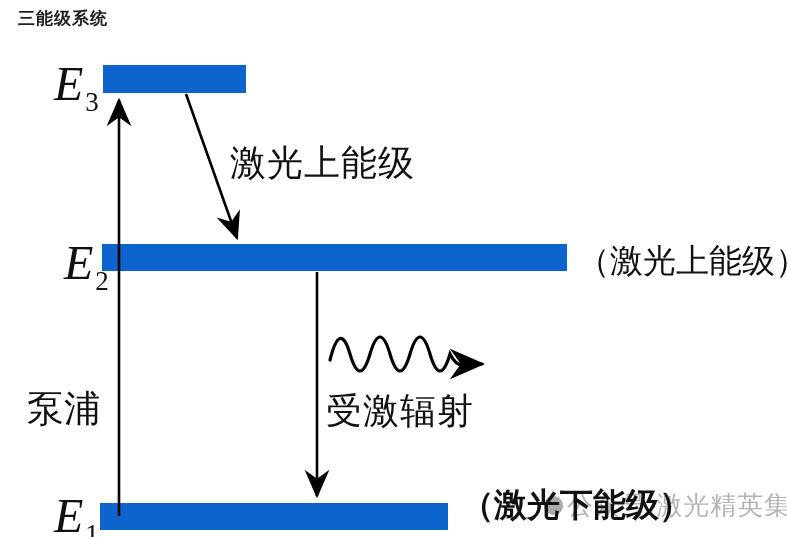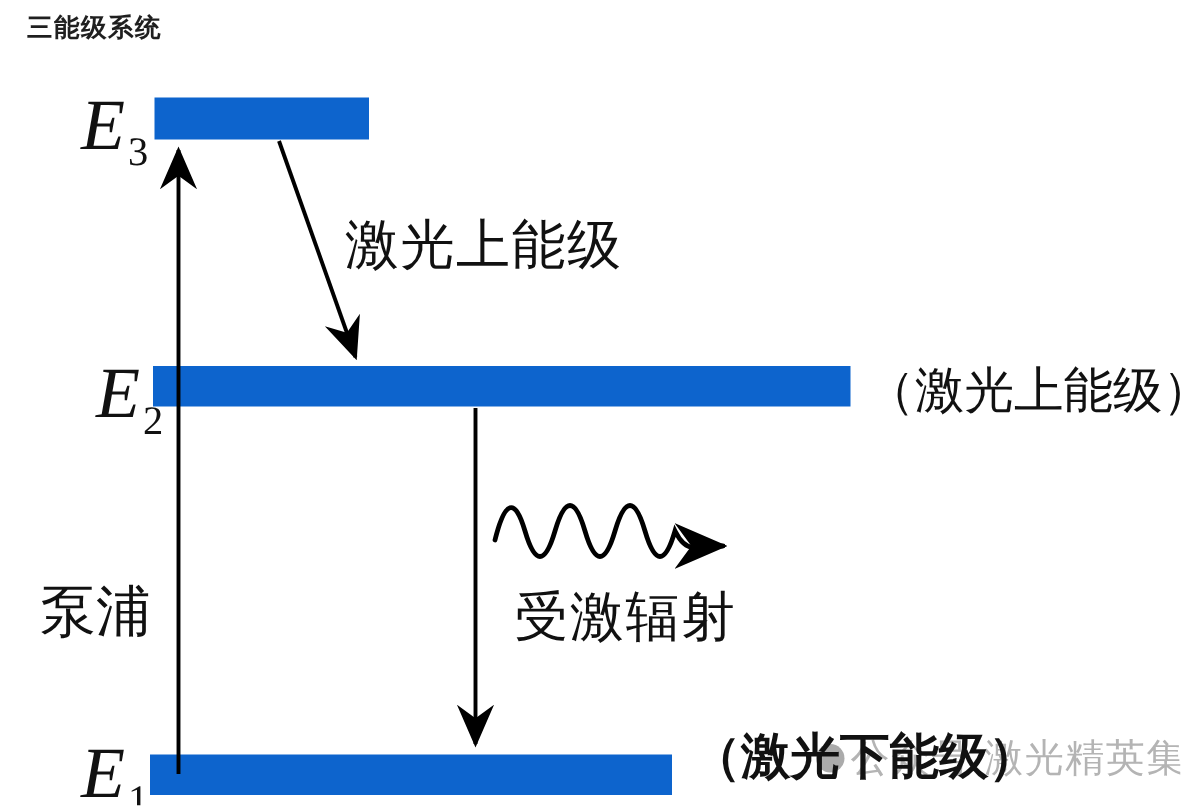--- a/index.html
+++ b/index.html
@@ -49,21 +49,21 @@
   .lbl-e1 { left: 54px; top: 492px; }
 
   .cjk-label {
     color: #111111;
     line-height: 1.15;
     z-index: 3;
     white-space: nowrap;
   }
   .lbl-pump          { left: 27px;  top: 360px; font-size: 37px; }
   .lbl-nonradiative  { left: 230px; top: 143px; font-size: 36px; letter-spacing: 1px; }
-  .lbl-stimulated    { left: 343px; top: 391px; font-size: 36px; letter-spacing: 1px; }
+  .lbl-stimulated    { left: 326px; top: 391px; font-size: 36px; letter-spacing: 1px; }
   .lbl-upper-level   { left: 577px; top: 243px; font-size: 33px; z-index: 3; }
   .lbl-lower-level   { left: 461px; top: 487px; font-size: 33px; z-index: 3; }
 
   .watermark {
     left: 544px; top: 488px;
     z-index: 2;
     display: flex;
     align-items: center;
     color: #b4b4b4;
     font-family: "Liberation Sans", sans-serif;

